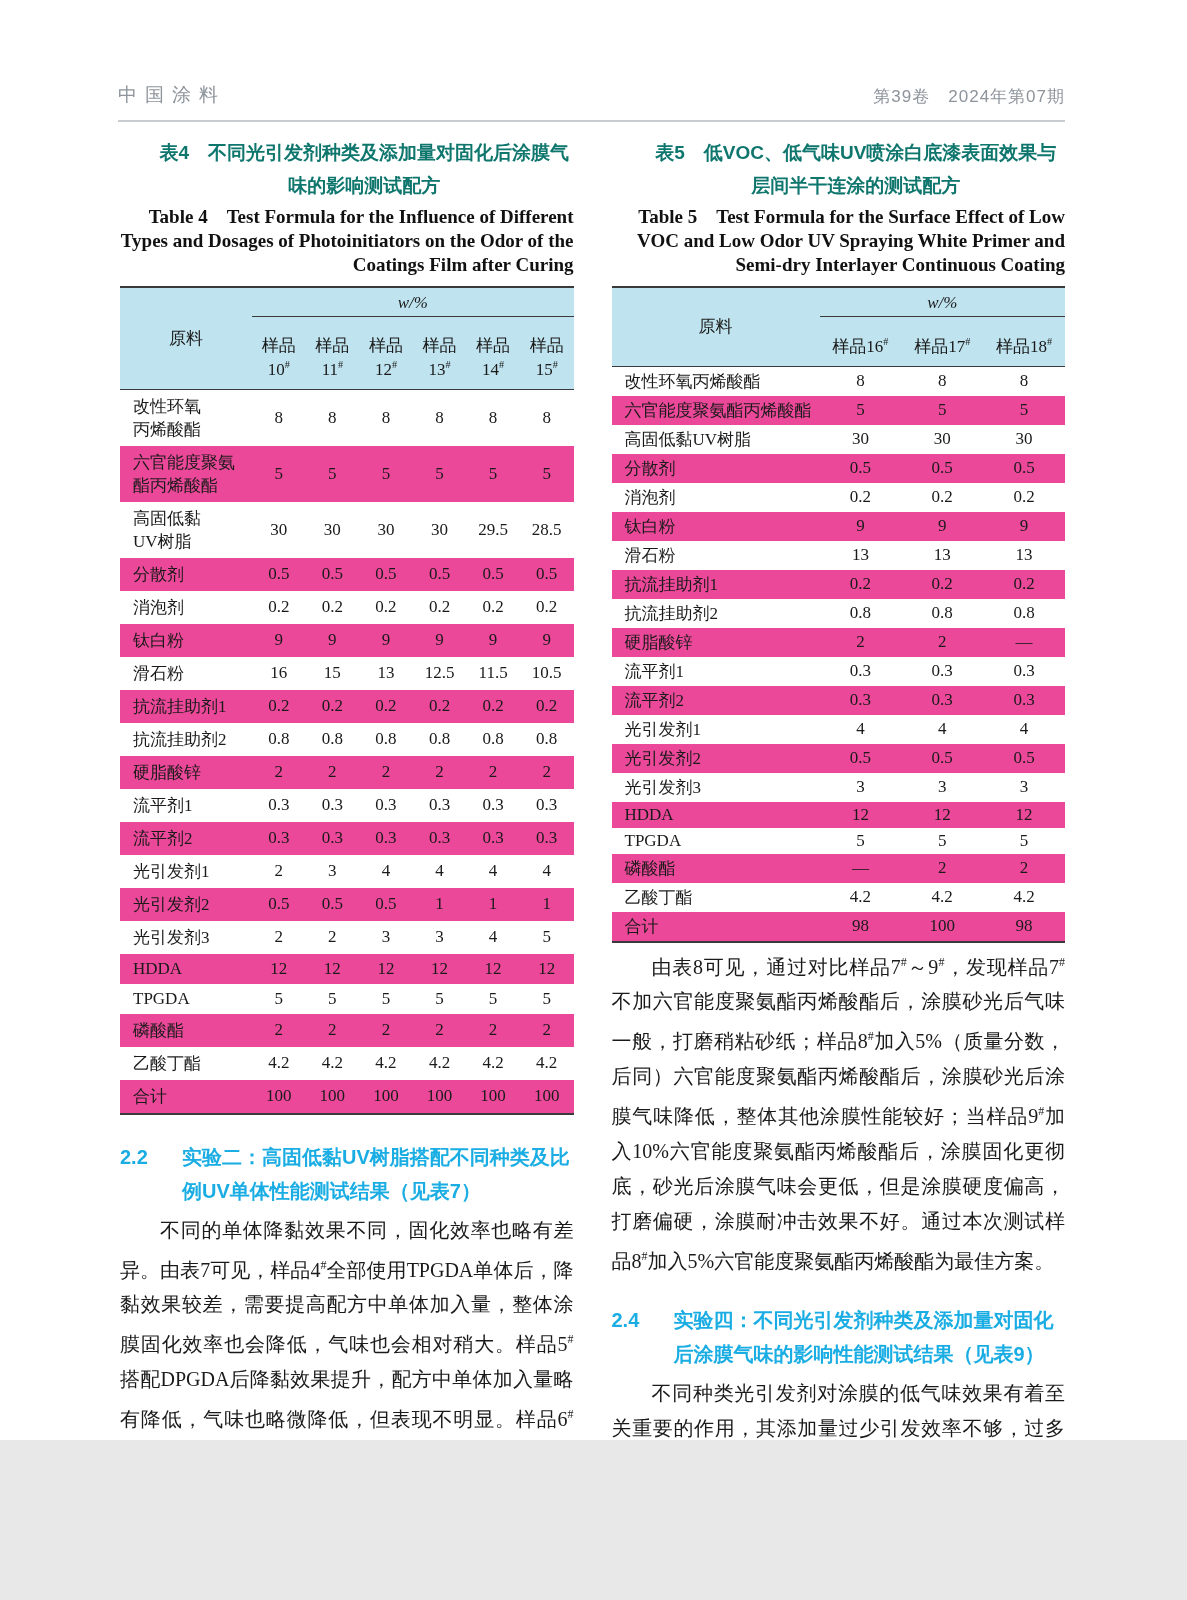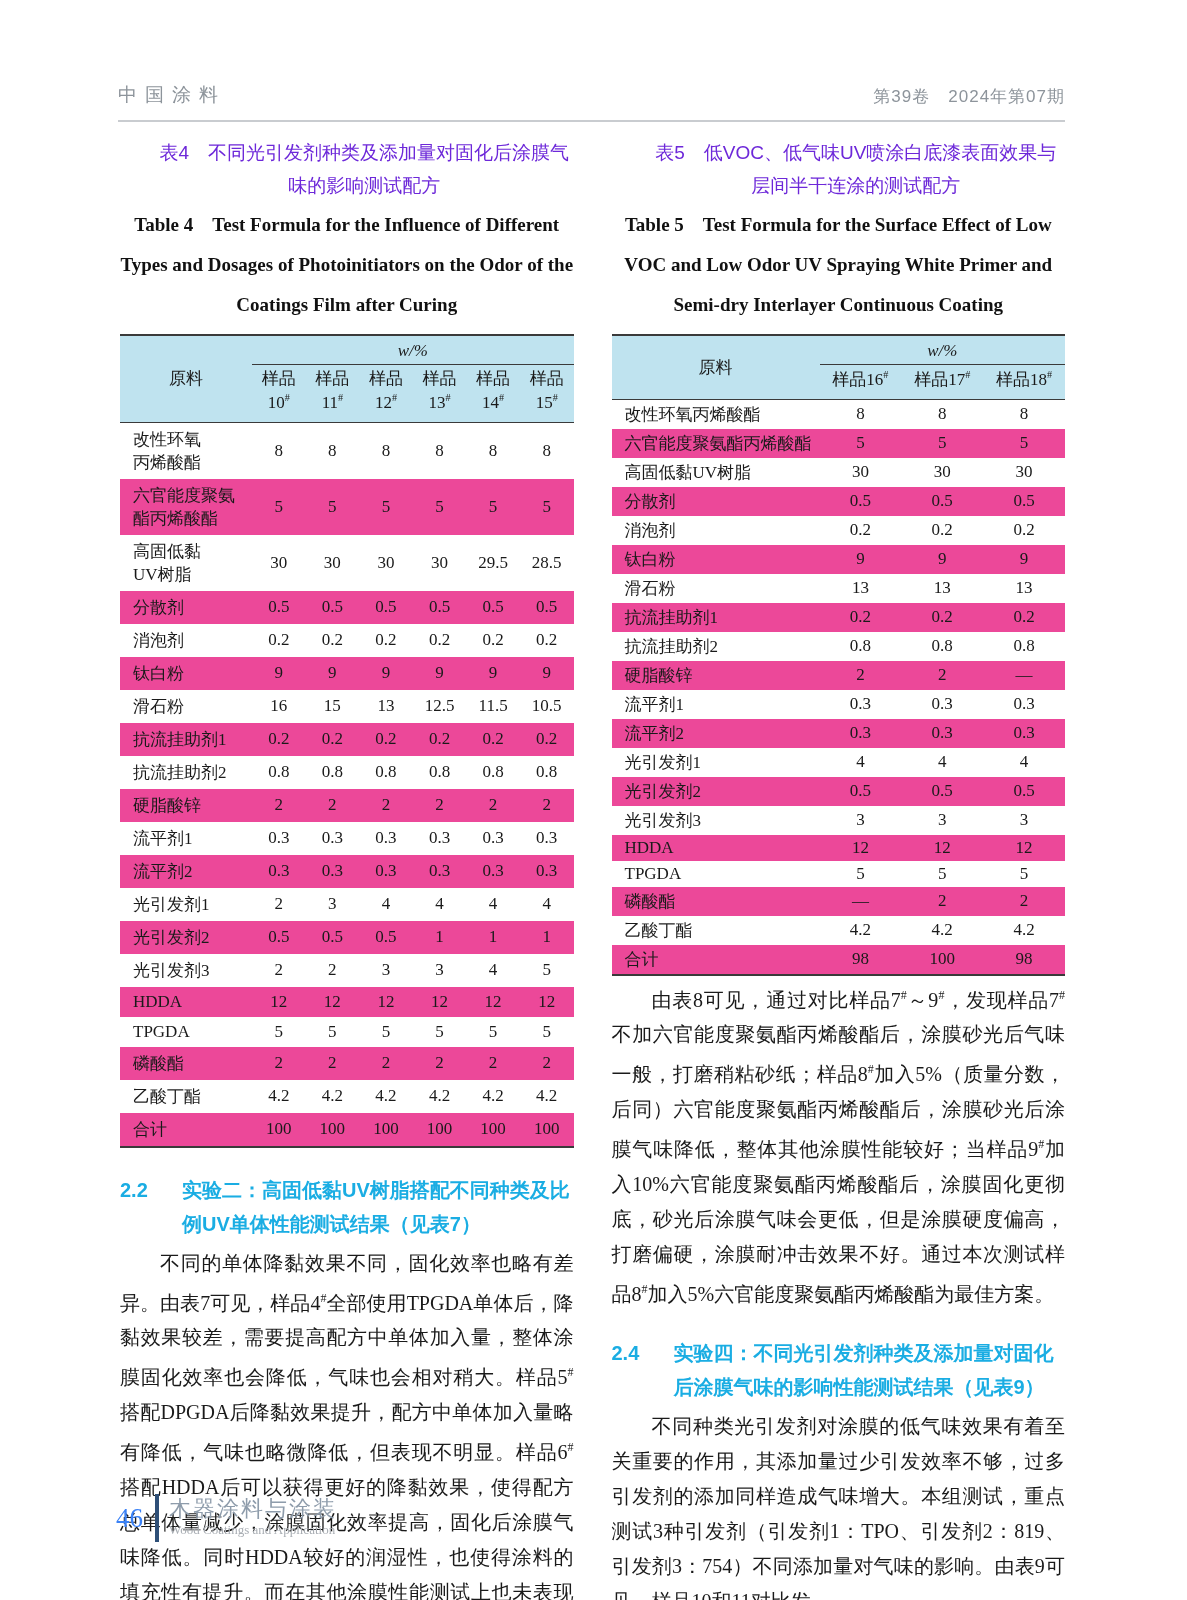--- a/index.html
+++ b/index.html
@@ -1,40 +1,40 @@
 <!DOCTYPE html>
 <html><head>
 <meta charset="utf-8">
 <style>
   html,body{margin:0;padding:0;background:#e8e8e8;}
-  .page{position:relative;width:1187px;height:1600px;background:#ffffff;margin:0 auto;
+  .page{position:relative;width:1187px;height:1440px;background:#ffffff;margin:0 auto;
         font-family:"Liberation Serif","DejaVu Serif",serif;color:#1a1a1a;overflow:hidden;}
 
   
   .pagehead{position:absolute;left:118px;right:122px;top:82px;padding-bottom:12px;
             border-bottom:2px solid #c9ccd0;display:flex;justify-content:space-between;align-items:flex-end;
             font-family:"Liberation Sans","DejaVu Sans",sans-serif;color:#8d949b;}
   .jname{font-size:19px;letter-spacing:8px;}
   .jissue{font-size:17px;letter-spacing:1px;margin-left:48px;}
 
   
   .columns{position:absolute;top:128px;left:120px;right:122px;display:flex;gap:38px;}
   .col{flex:1;min-width:0;}
 
-  .tzh{text-align:center;font-family:"Liberation Sans","DejaVu Sans",sans-serif;font-weight:normal;
-       font-size:19px;line-height:33px;margin-top:8px;color:#6d28d9;margin-left:35px;}
-  .ten{text-align:center;font-weight:bold;font-size:19px;line-height:40px;margin:3px 0 9px;color:#111;}
+  .tzh{text-align:center;font-family:"Liberation Sans","DejaVu Sans",sans-serif;font-weight:bold;
+       font-size:19px;line-height:33px;margin-top:8px;color:#0f766e;margin-left:35px;}
+  .ten{text-align:right;font-weight:bold;font-size:19px;line-height:24px;margin:3px 0 9px;color:#111;}
 
   
   table.datatable{width:100%;border-collapse:collapse;border-top:2px solid #3a3a3a;
                   border-bottom:2px solid #3a3a3a;font-size:17px;table-layout:fixed;}
   .datatable th{font-weight:normal;background:#bfe3ef;}
   .datatable th.mat{text-align:center;vertical-align:middle;border-bottom:1.5px solid #3a3a3a;}
   .datatable th.wp{border-bottom:1px solid #3a3a3a;font-style:italic;padding:5px 0 3px;text-align:center;}
-  .datatable tr.samplerow th{border-bottom:1.5px solid #3a3a3a;padding:3px 0 7px;line-height:1.35;text-align:center;}
+  .datatable tr.samplerow th{border-bottom:1.5px solid #3a3a3a;padding:18px 0 7px;line-height:1.35;text-align:center;}
   .datatable tbody td{text-align:center;padding:5px 2px;}
   .datatable tbody td.mat{text-align:left;padding-left:13px;white-space:pre-line;}
   .datatable tbody tr.stripe{background:#ec4899;}
   .t4 col.c-mat{width:132px;}
   .t5 col.c-mat{width:208px;}
   .t5 tbody td{padding:3px 2px;}
   sup{font-size:0.6em;}
 
   
   .sec{display:flex;color:#1aade3;font-family:"Liberation Sans","DejaVu Sans",sans-serif;font-weight:bold;

